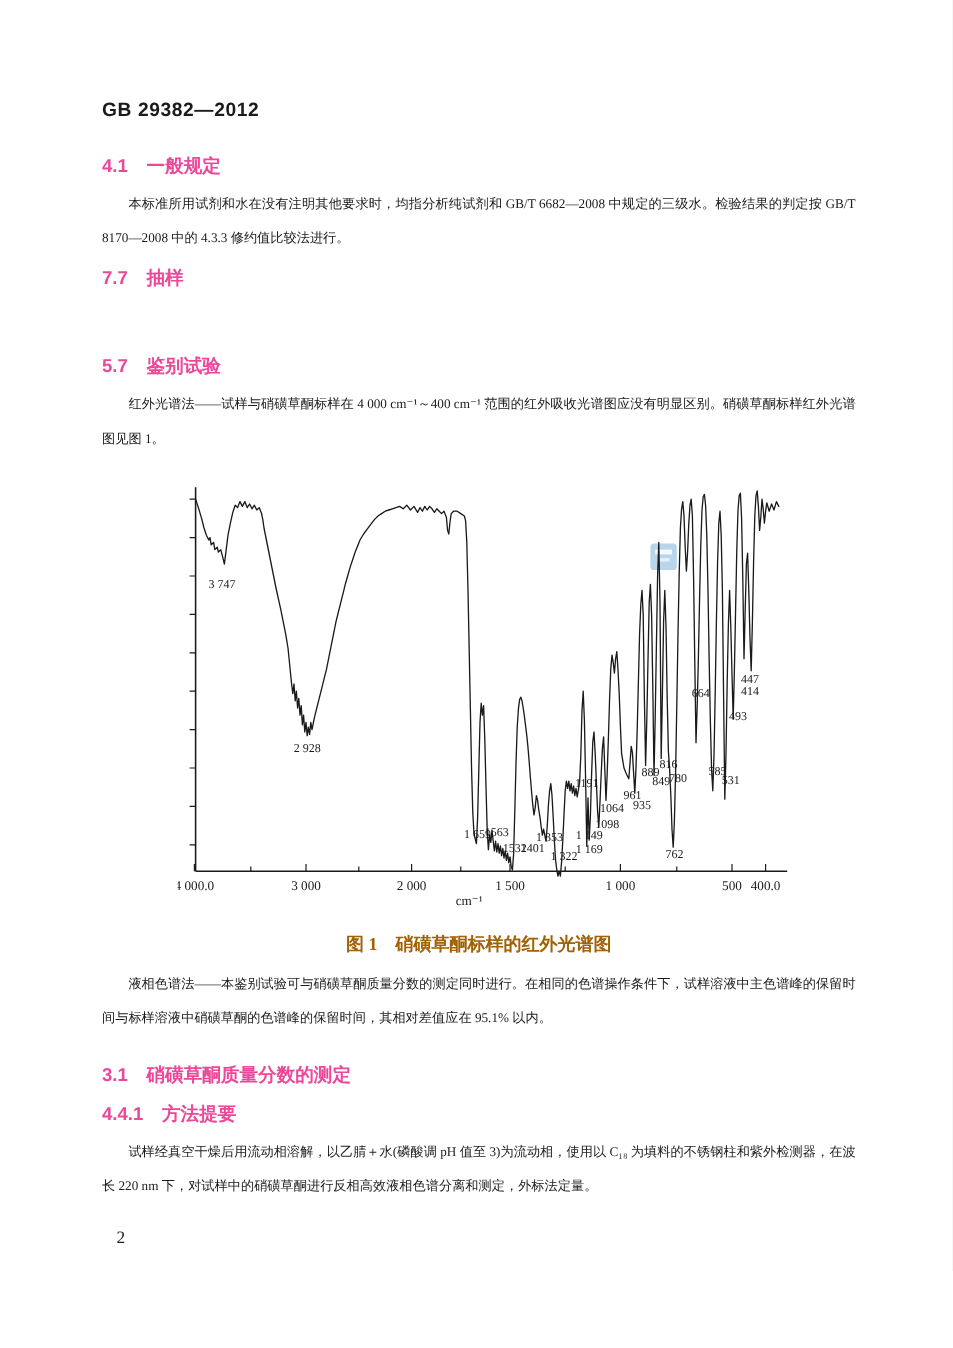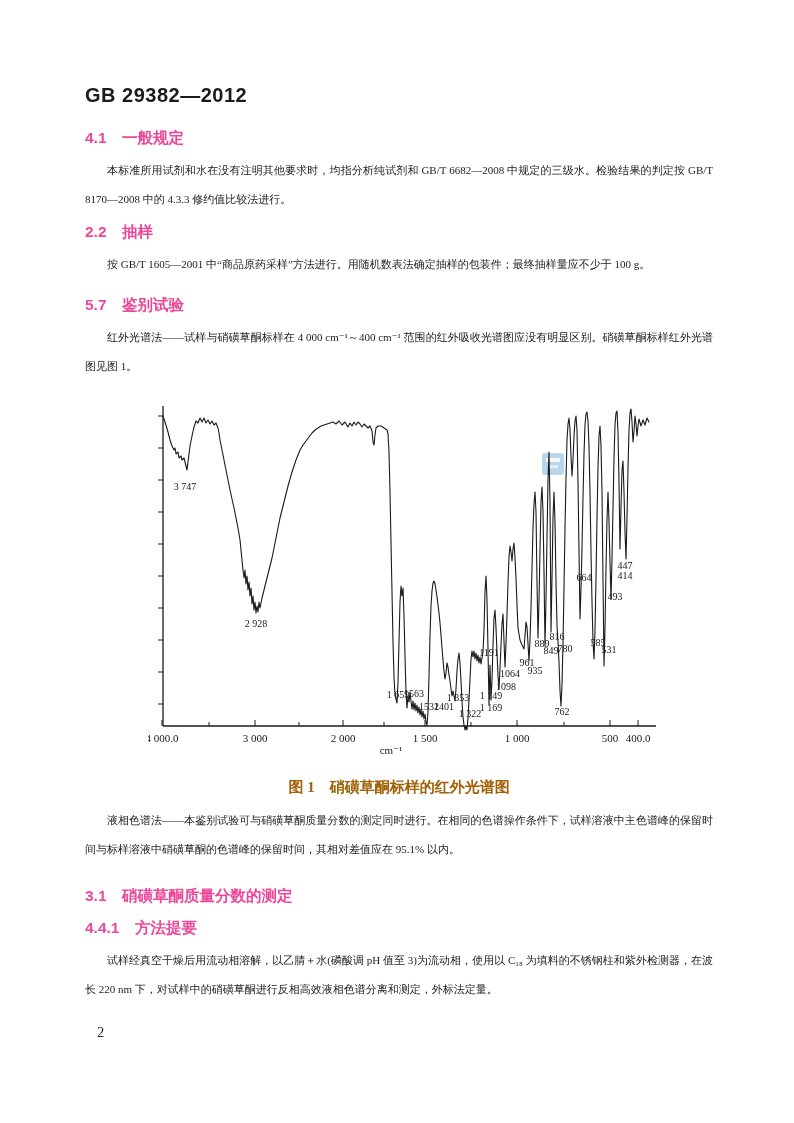--- a/index.html
+++ b/index.html
@@ -8,21 +8,21 @@
     width:794px;height:1123px;
     margin:0 auto;
     background:#ffffff;
     font-family:"Liberation Serif","DejaVu Serif",serif;
     color:#1b1b1b;
     overflow:hidden;
   }
   .abs{position:absolute;}
   .std-header{
     font-family:"Liberation Sans","DejaVu Sans",sans-serif;
-    font-weight:700;font-size:20px;letter-spacing:.5px;
+    font-weight:700;font-size:16px;letter-spacing:.5px;
   }
   .heading{
     font-family:"Liberation Sans","DejaVu Sans",sans-serif;
     font-weight:700;font-size:15.5px;color:#ec4899;
   }
   .para{
     width:628px;font-size:11px;line-height:29px;
     text-align:justify;text-indent:2em;color:#1b1b1b;
   }
   .fig-caption{
@@ -43,23 +43,22 @@
 <body>
 
 <div class="page">
 
   <div class="abs std-header" style="left:85px;top:84px;">GB 29382—2012</div>
 
   <div class="abs heading" style="left:85px;top:128px;">4.1　一般规定</div>
 
   <div class="abs para" style="left:85px;top:156px;">本标准所用试剂和水在没有注明其他要求时，均指分析纯试剂和 GB/T 6682—2008 中规定的三级水。检验结果的判定按 GB/T 8170—2008 中的 4.3.3 修约值比较法进行。</div>
 
-  <div class="abs heading" style="left:85px;top:222px;">2.2　抽样</div>
+  <div class="abs heading" style="left:85px;top:222px;">7.7　抽样</div>
 
-  <div class="abs para" style="left:85px;top:250px;">按 GB/T 1605—2001 中“商品原药采样”方法进行。用随机数表法确定抽样的包装件；最终抽样量应不少于 100 g。</div>
 
   <div class="abs heading" style="left:85px;top:295px;">5.7　鉴别试验</div>
 
   <div class="abs para" style="left:85px;top:323px;">红外光谱法——试样与硝磺草酮标样在 4 000 cm⁻¹～400 cm⁻¹ 范围的红外吸收光谱图应没有明显区别。硝磺草酮标样红外光谱图见图 1。</div>
 
   <div class="abs" style="left:148px;top:400px;width:515px;height:370px;">
     <svg id="ir-svg" width="515" height="370" viewBox="0 0 515 370">
         <rect x="394" y="53" width="22" height="22" rx="3" fill="#b3d0e8" opacity="0.9"></rect>
         <rect x="398" y="58" width="14" height="4" fill="#ffffff" opacity="0.85"></rect>
         <rect x="400" y="65" width="10" height="3" fill="#ffffff" opacity="0.6"></rect>

